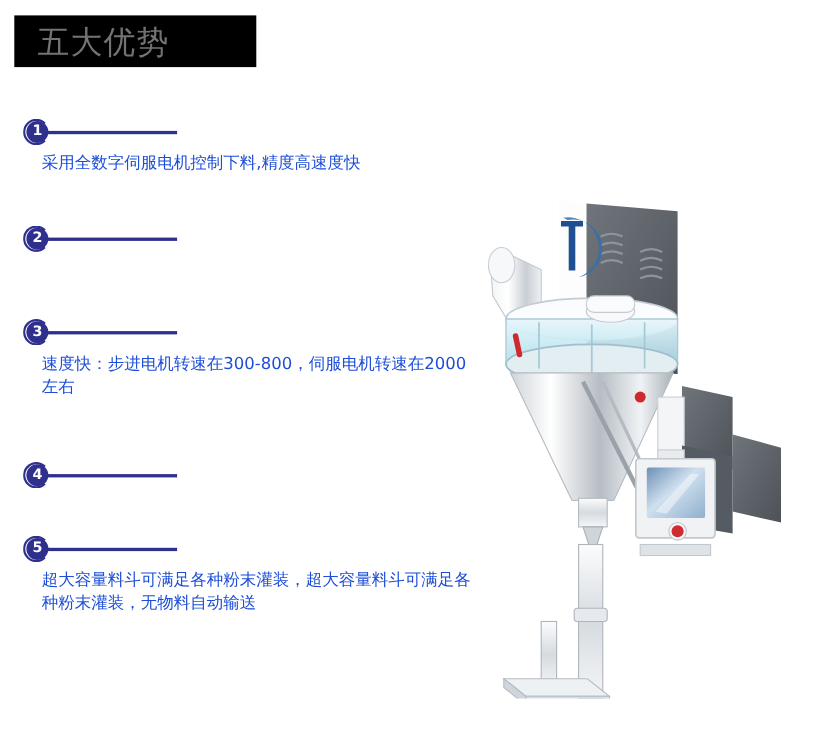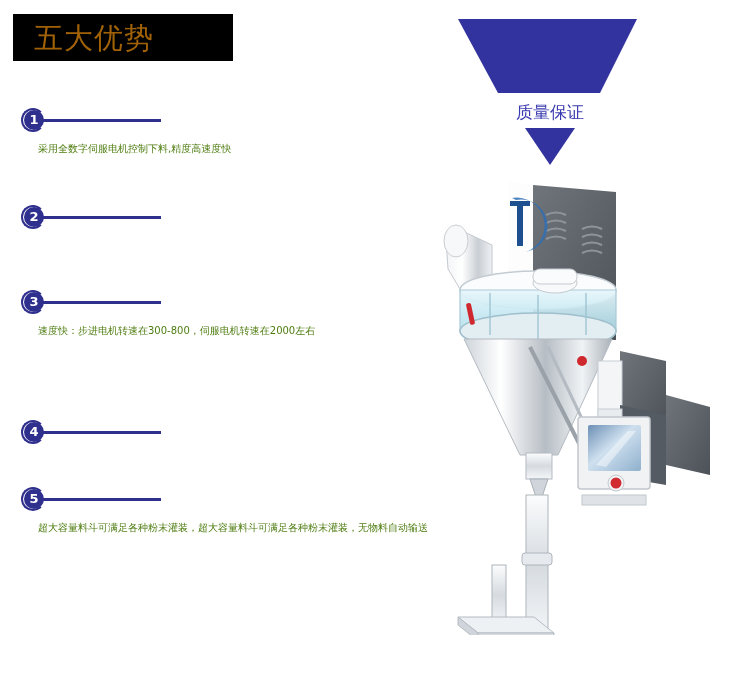--- a/index.html
+++ b/index.html
@@ -23,21 +23,21 @@
     left: 13px;
     top: 14px;
     width: 220px;
     height: 47px;
     background: #000000;
   }
   .title-banner-text {
     position: absolute;
     left: 21px;
     top: 6px;
-    color: #a16207;
+    color: #737373;
     font-size: 29px;
     line-height: 36px;
     letter-spacing: 1px;
     font-family: "DejaVu Sans", "Liberation Sans", sans-serif;
     white-space: nowrap;
   }
 
   
   .features {
     position: absolute;
@@ -94,22 +94,22 @@
     top: 11px;
     width: 119px;
     height: 3px;
     background: #2f2f8e;
   }
   .feature-text {
     position: absolute;
     left: 38px;
     top: 30px;
     width: 392px;
-    color: #4d7c0f;
-    font-size: 10px;
+    color: #1d4ed8;
+    font-size: 15px;
     line-height: 21px;
     font-family: "DejaVu Sans", "Liberation Sans", sans-serif;
   }
 
   
   .f1 { top: 108px; }
   .f2 { top: 205px; }
   .f3 { top: 290px; }
   .f4 { top: 420px; }
   .f5 { top: 487px; }
@@ -204,27 +204,20 @@
           <div class="badge-ring"></div>
           <div class="badge-disc">5</div>
         </div>
         <div class="rule"></div>
       </div>
       <div class="feature-text">超大容量料斗可满足各种粉末灌装，超大容量料斗可满足各种粉末灌装，无物料自动输送</div>
     </div>
 
   </div>
 
-  <div class="funnel">
-    <svg class="funnel-svg" width="200" height="165" viewBox="0 0 200 165">
-      <polygon points="8,9 187,9 150,83 48,83" fill="#3333a0"></polygon>
-      <polygon points="75,118 125,118 100,155 " fill="#3333a0"></polygon>
-    </svg>
-    <div class="funnel-label">质量保证</div>
-  </div>
 
   <div class="machine">
     <svg width="320" height="470" viewBox="0 0 320 470">
       <defs>
         <linearGradient id="steel" x1="0" y1="0" x2="1" y2="0">
           <stop offset="0%" stop-color="#f2f4f6"></stop>
           <stop offset="35%" stop-color="#ffffff"></stop>
           <stop offset="70%" stop-color="#c9ced4"></stop>
           <stop offset="100%" stop-color="#eef1f4"></stop>
         </linearGradient>

